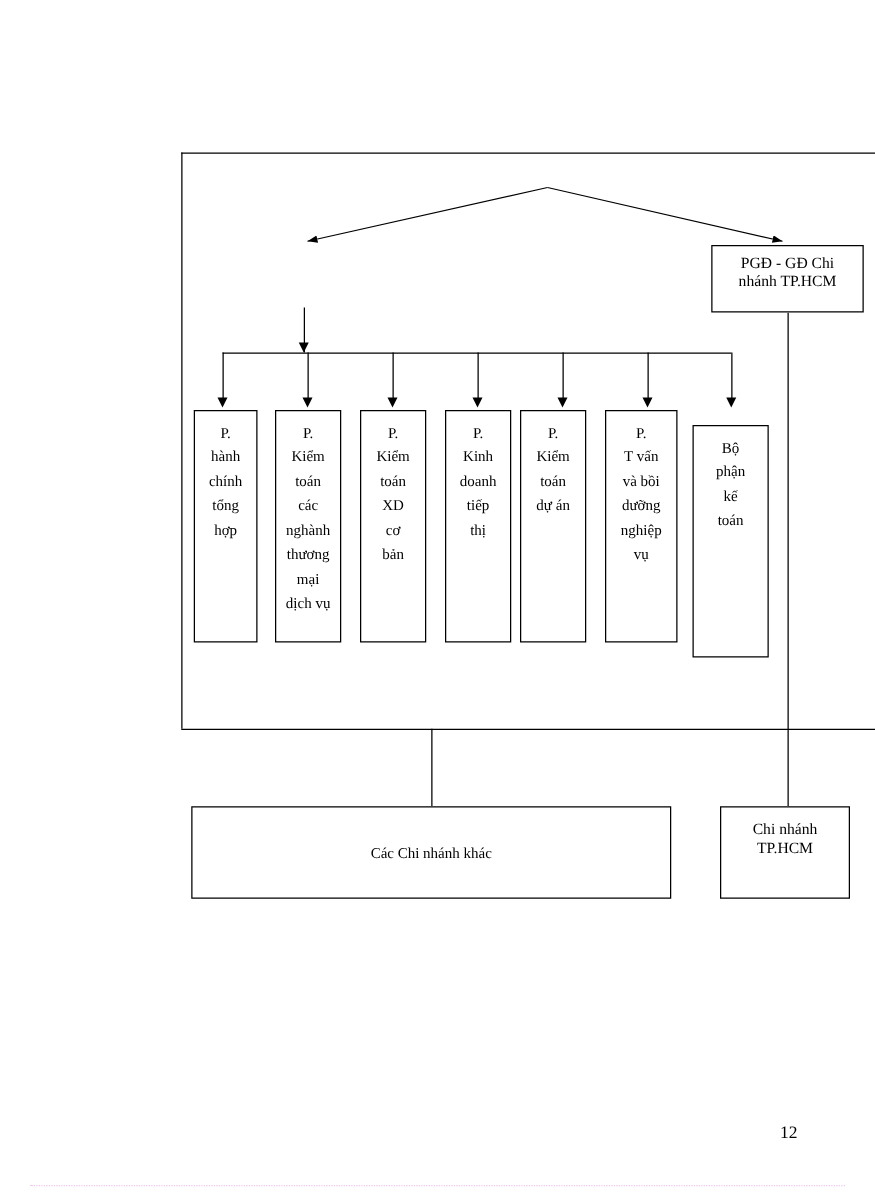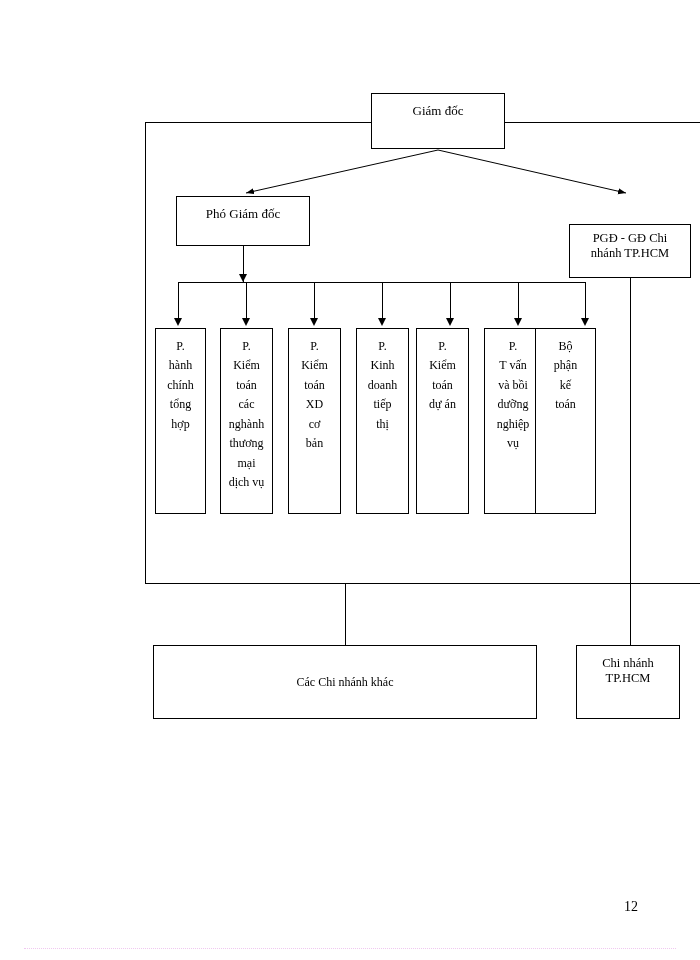--- a/index.html
+++ b/index.html
@@ -51,21 +51,20 @@
     left: 176px; top: 196px; width: 134px; height: 50px;
     align-items: flex-start;
     font-size: 13px;
   }
   .box-deputy .lbl { padding-top: 9px; }
 
   .box-hcm-dir {
     left: 569px; top: 196px; width: 122px; height: 54px;
     align-items: flex-start;
     font-size: 12.5px;
-    margin-top: 28px;
   }
   .box-hcm-dir .lbl { padding-top: 6px; line-height: 1.22; }
 
   
   .dept {
     top: 328px; height: 186px;
     align-items: flex-start;
     font-size: 12px;
   }
   .dept .lbl {
@@ -171,27 +170,21 @@
   <svg class="diag" viewBox="0 0 700 960">
     <defs>
       <marker id="ah" markerWidth="9" markerHeight="9" refX="8" refY="3" orient="auto" markerUnits="strokeWidth">
         <path d="M0,0 L8,3 L0,6 z" fill="#000000"></path>
       </marker>
     </defs>
     <line x1="438" y1="150" x2="246" y2="193" stroke="#000000" stroke-width="1" marker-end="url(#ah)"></line>
     <line x1="438" y1="150" x2="626" y2="193" stroke="#000000" stroke-width="1" marker-end="url(#ah)"></line>
   </svg>
 
-  <div class="box box-director">
-    <span class="lbl">Giám đốc</span>
-  </div>
-
-  <div class="box box-deputy">
-    <span class="lbl">Phó Giám đốc</span>
-  </div>
+
 
   <div class="box box-hcm-dir">
     <span class="lbl">PGĐ - GĐ Chi
 nhánh TP.HCM</span>
   </div>
 
   <div class="box dept" style="left:155px; width:51px;">
     <span class="lbl">P.
 hành
 chính
@@ -236,21 +229,21 @@
 
   <div class="box dept" style="left:484px; width:58px;">
     <span class="lbl">P.
 T vấn
 và bồi
 dưỡng
 nghiệp
 vụ</span>
   </div>
 
-  <div class="box dept" style="left:535px; width:61px;">
+  <div class="box dept" style="left:554px; width:61px;margin-top:12px;">
     <span class="lbl">Bộ
 phận
 kế
 toán</span>
   </div>
 
   <div class="box box-other-branches">
     <span class="lbl">Các Chi nhánh khác</span>
   </div>
 

